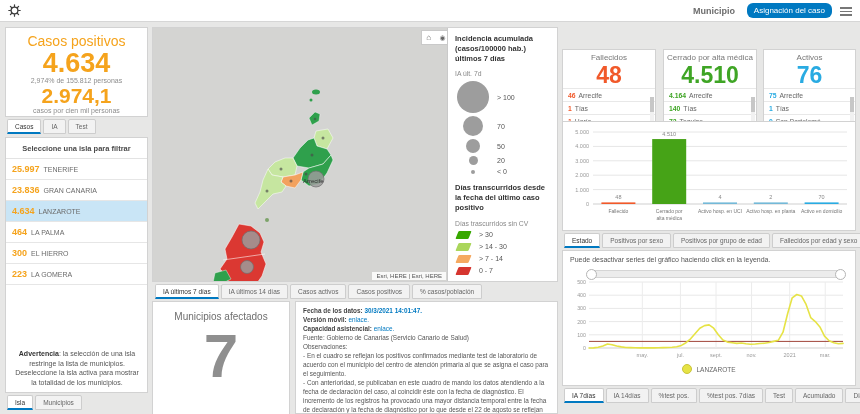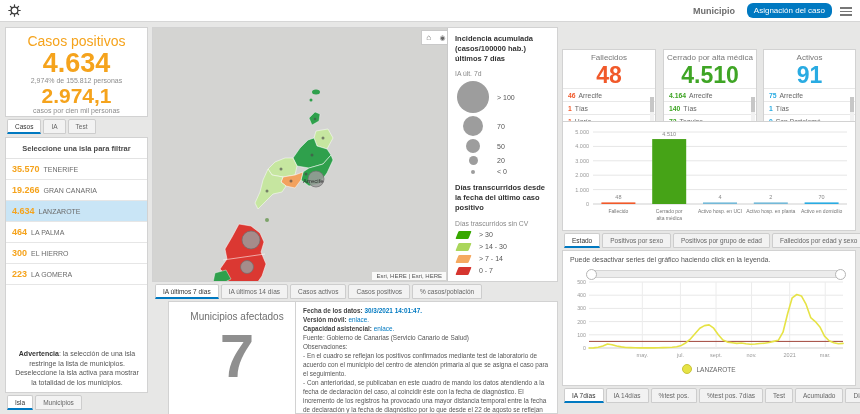--- a/index.html
+++ b/index.html
@@ -62,21 +62,21 @@
   .circ{background:#9d9d9d;border-radius:50%;}
   .c1{width:32px;height:32px;} .c2{width:20px;height:20px;} .c3{width:14px;height:14px;}
   .c4{width:9px;height:9px;} .c5{width:4px;height:4px;}
   .circ-lab{font-size:7px;color:#555;margin-left:6px;}
   .sw-row{display:flex;align-items:center;margin:4px 0;}
   .swatch{width:13px;height:8px;transform:skewX(-22deg);border-radius:1px;margin-left:2px;}
   .sw-lab{font-size:7px;color:#555;margin-left:9px;}
   #map-tabs{left:155px;top:284px;}
 
   
-  #muni-panel{left:152px;top:301px;width:138px;height:114px;text-align:center;margin-left:16px;}
+  #muni-panel{left:152px;top:301px;width:138px;height:114px;text-align:center;}
   #muni-panel .t{font-size:10px;color:#6f6f6f;margin-top:9px;}
   #muni-panel .v{font-size:62px;font-weight:bold;color:#8f8f8f;line-height:1.1;}
   #info-panel{left:295px;top:301px;width:263px;height:113px;padding:5px 7px;overflow:hidden;}
   #info-panel div{font-size:6.4px;line-height:1.4;color:#555;}
   #info-panel .lbl{font-weight:bold;color:#444;}
   #info-panel .date{font-weight:bold;color:#0079C1;}
   #info-panel a{color:#0079C1;text-decoration:none;cursor:pointer;}
 
   
   .card{top:27px;height:90px;overflow:hidden;margin-top:22px;}
@@ -142,25 +142,25 @@
   </div>
   <div id="casos-tabs" class="tabs">
     <span class="tab active">Casos</span>
     <span class="tab">IA</span>
     <span class="tab">Test</span>
   </div>
 
   <div id="island-panel" class="panel">
     <div id="island-header">Seleccione una isla para filtrar</div>
     <div class="isl-row">
-      <span class="isl-val">35.570</span>
+      <span class="isl-val">25.997</span>
       <span class="isl-name">TENERIFE</span>
       </div>
     <div class="isl-row">
-      <span class="isl-val">19.266</span>
+      <span class="isl-val">23.836</span>
       <span class="isl-name">GRAN CANARIA</span>
       </div>
     <div class="isl-row sel">
       <span class="isl-val">4.634</span>
       <span class="isl-name">LANZAROTE</span>
       </div>
     <div class="isl-row">
       <span class="isl-val">464</span>
       <span class="isl-name">LA PALMA</span>
       </div>
@@ -338,21 +338,21 @@
     <div class="crow">
         <span class="n" style="color: rgb(63, 165, 37);">58</span>
         <span class="m">Yaiza</span>
       </div>
     <div class="sb">
         <i></i>
       </div>
   </div>
   <div id="card-2" class="panel card">
     <div class="t">Activos</div>
-    <div class="v" style="color: rgb(41, 171, 226);">91</div>
+    <div class="v" style="color: rgb(41, 171, 226);">76</div>
     <div class="crow">
         <span class="n" style="color: rgb(41, 171, 226);">75</span>
         <span class="m">Arrecife</span>
       </div>
     <div class="crow">
         <span class="n" style="color: rgb(41, 171, 226);">1</span>
         <span class="m">Tías</span>
       </div>
     <div class="crow">
         <span class="n" style="color: rgb(41, 171, 226);">0</span>

